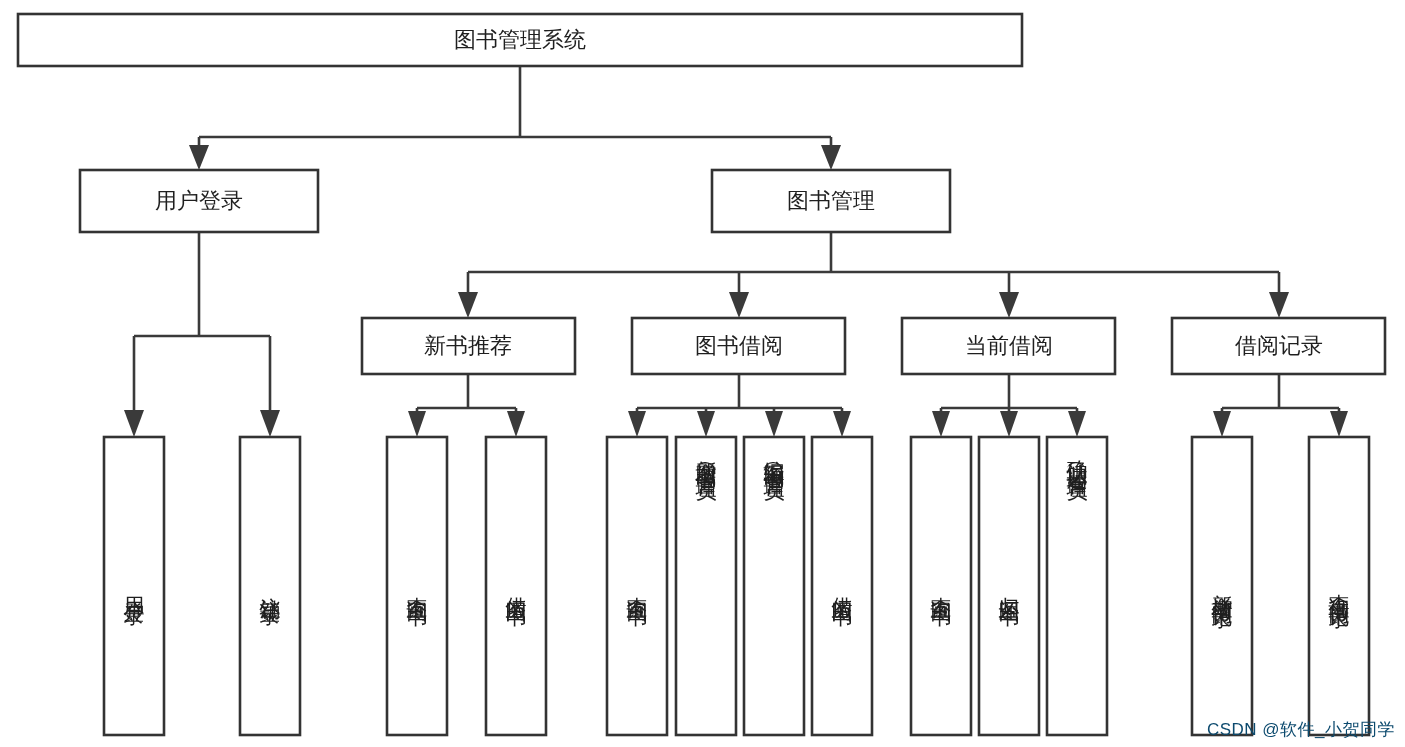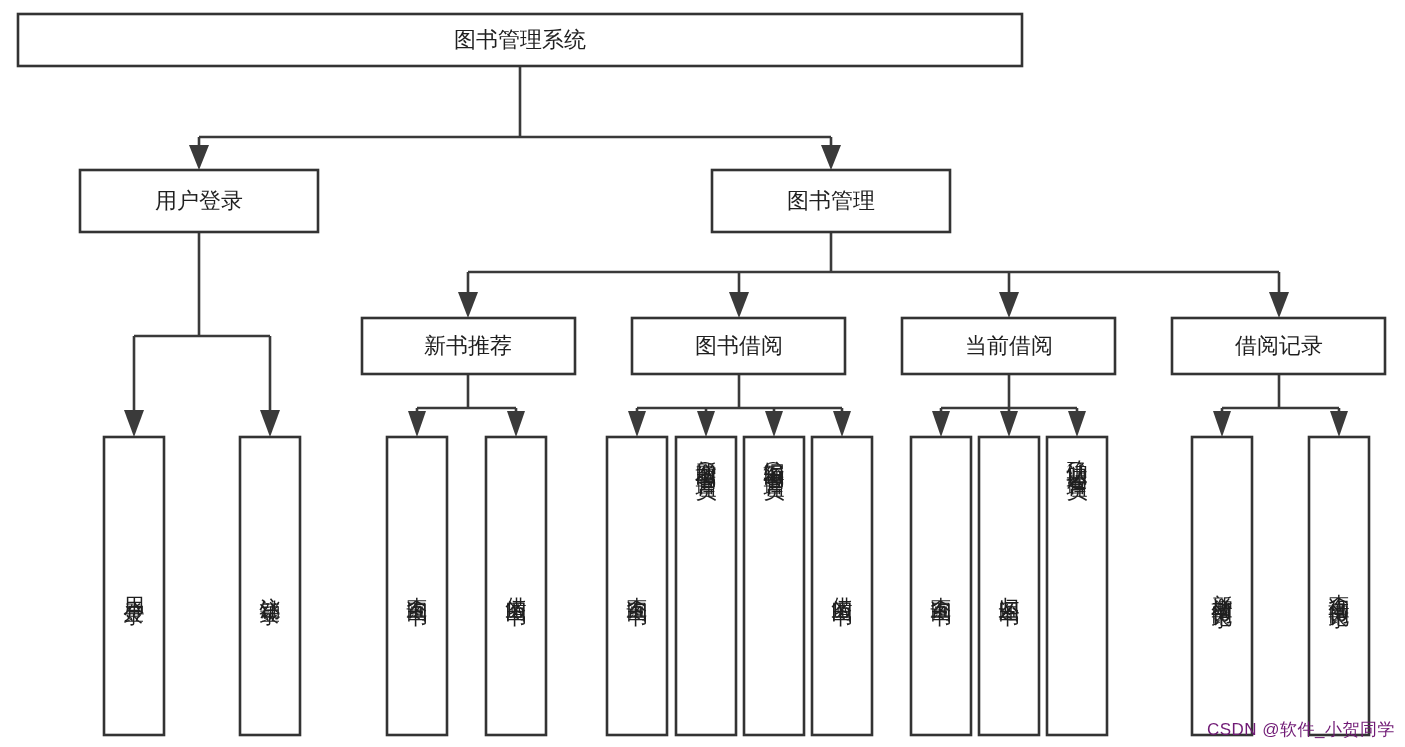--- a/index.html
+++ b/index.html
@@ -64,21 +64,21 @@
     color: #1f1f1f;
     pointer-events: none;
     text-align: center;
   }
   #watermark {
     position: absolute;
     right: 10px;
     bottom: 6px;
     font-family: "Liberation Sans", "DejaVu Sans", sans-serif;
     font-size: 17px;
-    color: #701a75;
+    color: #0c4a6e;
     letter-spacing: 0.5px;
     user-select: none;
   }
 </style>
 </head>
 <body>
 
 <div id="diagram-root">
 
   <svg id="tree-svg" viewBox="0 0 1405 747" xmlns="http://www.w3.org/2000/svg">

